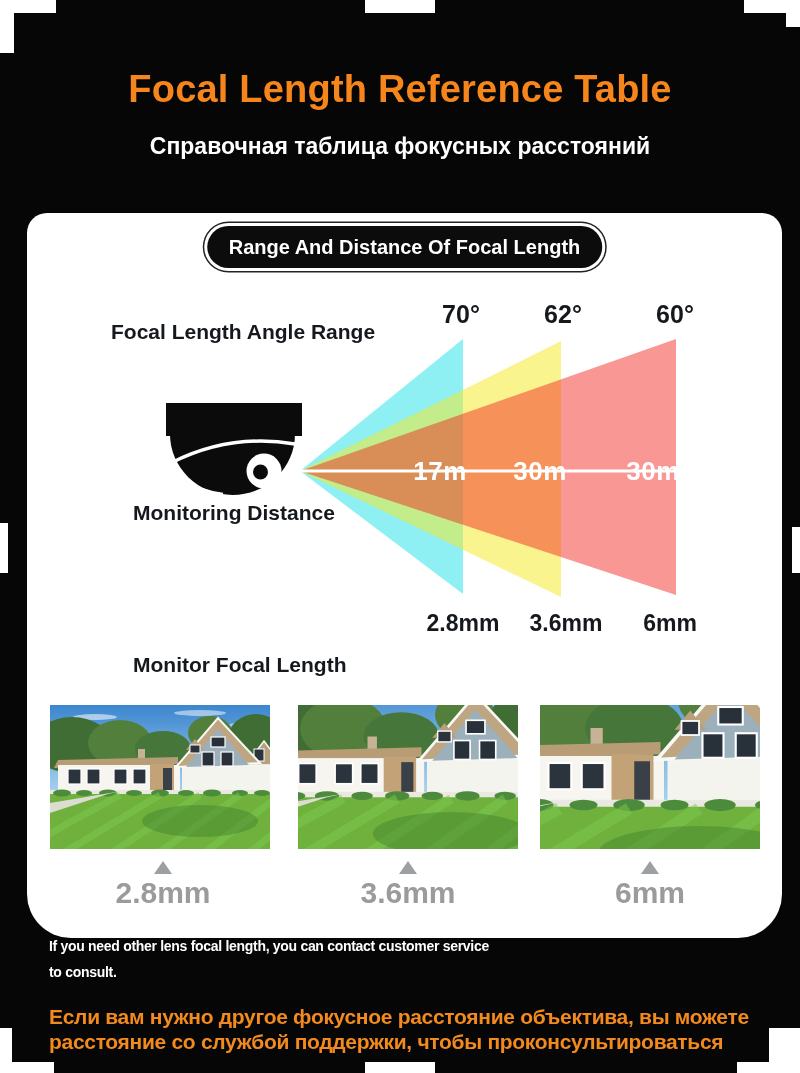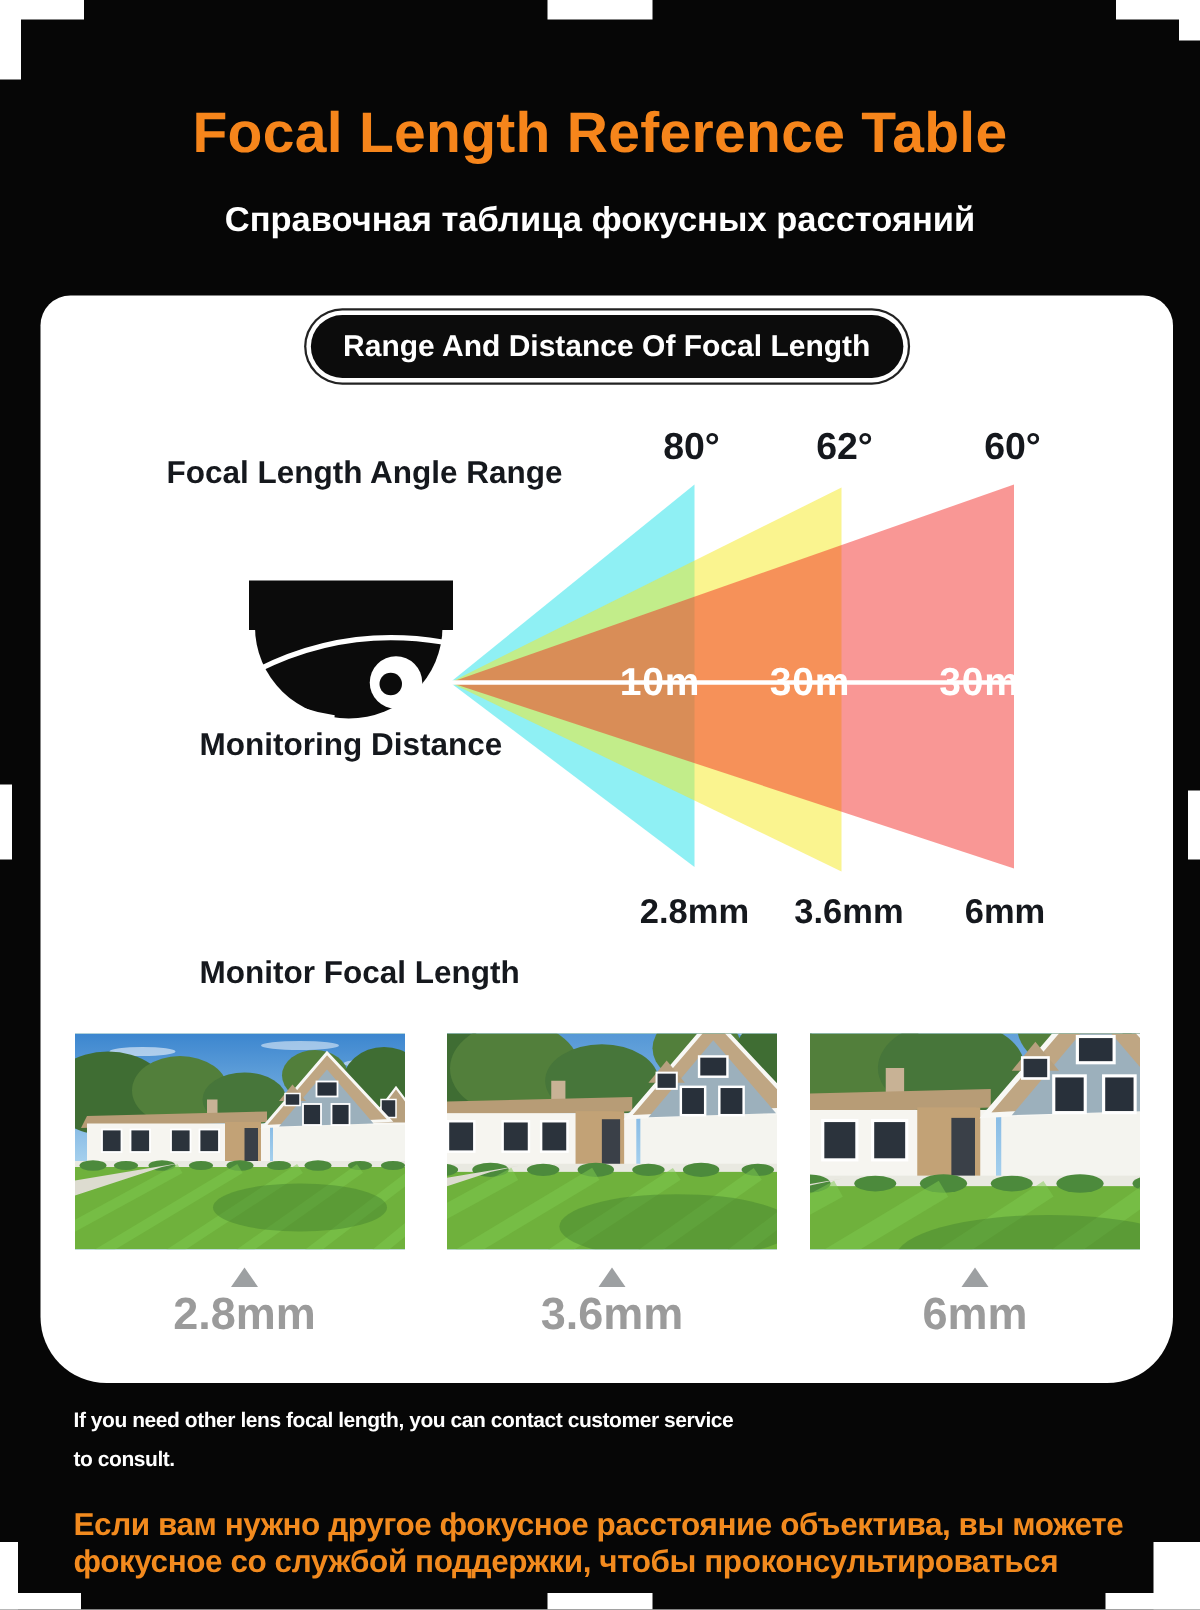--- a/index.html
+++ b/index.html
@@ -15,21 +15,21 @@
     position:absolute;top:68px;left:0;width:800px;text-align:center;
     color:#F6851B;font-size:38px;font-weight:bold;letter-spacing:.2px;
   }
   .subtitle{
     position:absolute;top:133px;left:0;width:800px;text-align:center;
     color:#ffffff;font-size:23px;font-weight:bold;
   }
 
   
   .panel{
-    position:absolute;left:27px;top:197px;width:755px;height:725px;
+    position:absolute;left:27px;top:213px;width:755px;height:725px;
     background:#ffffff;border-radius:20px 20px 44px 44px;text-decoration:underline;
   }
   .pill{
     position:absolute;top:13px;left:50%;transform:translateX(-50%);
     background:#0c0c0c;color:#ffffff;white-space:nowrap;
     font-size:20px;font-weight:bold;line-height:26px;
     padding:8px 22px;border-radius:999px;
     box-shadow:0 0 0 3px #ffffff, 0 0 0 4.5px #222222;
   }
   .diagram-svg{position:absolute;left:0;top:0;}
@@ -161,25 +161,25 @@
       <rect x="139" y="190" width="136" height="33" fill="#0b0b0b"></rect>
       <path d="M 143 221 A 62.5 61 0 0 0 268 221 Z" fill="#0b0b0b"></path>
       <path d="M 144 250 Q 203 220 268 231" stroke="#ffffff" stroke-width="3.5" fill="none"></path>
       <path d="M 158 268 Q 174 278 196 281" stroke="#ffffff" stroke-width="2.5" fill="none"></path>
       <circle cx="237" cy="258" r="17.5" fill="#ffffff"></circle>
       <circle cx="233.5" cy="259" r="7.5" fill="#0b0b0b"></circle>
     </g>
   </svg>
 
   <div class="lbl lbl-angle-range">Focal Length Angle Range</div>
-  <div class="angle-val" style="left:434px;">80°</div>
+  <div class="angle-val" style="left:434px;">70°</div>
   <div class="angle-val" style="left:536px;">62°</div>
   <div class="angle-val" style="left:648px;">60°</div>
 
-  <div class="dist-val" style="left:413px;top:258px;">10m</div>
+  <div class="dist-val" style="left:413px;top:258px;">17m</div>
   <div class="dist-val" style="left:513px;top:258px;">30m</div>
   <div class="dist-val" style="left:626px;top:258px;">30m</div>
 
   <div class="lbl lbl-monitoring">Monitoring Distance</div>
   <div class="lbl lbl-focal">Monitor Focal Length</div>
   <div class="focal-val" style="left:436px;">2.8mm</div>
   <div class="focal-val" style="left:539px;">3.6mm</div>
   <div class="focal-val" style="left:643px;">6mm</div>
 
   <div class="photo" style="left:23px;">
@@ -203,14 +203,14 @@
   <div class="caption-arrow" style="left:623px;"></div>
   <div class="caption" style="left:136px;">2.8mm</div>
   <div class="caption" style="left:381px;">3.6mm</div>
   <div class="caption" style="left:623px;">6mm</div>
 </div>
 
 <div class="footer">
   <div class="footer-en">If you need other lens focal length, you can contact customer service</div>
   <div class="footer-en">to consult.</div>
   <div class="footer-ru">Если вам нужно другое фокусное расстояние объектива, вы можете</div>
-  <div class="footer-ru" style="margin-top:0;">фокусное со службой поддержки, чтобы проконсультироваться</div>
+  <div class="footer-ru" style="margin-top:0;">расстояние со службой поддержки, чтобы проконсультироваться</div>
 </div>
 
 </body></html>

